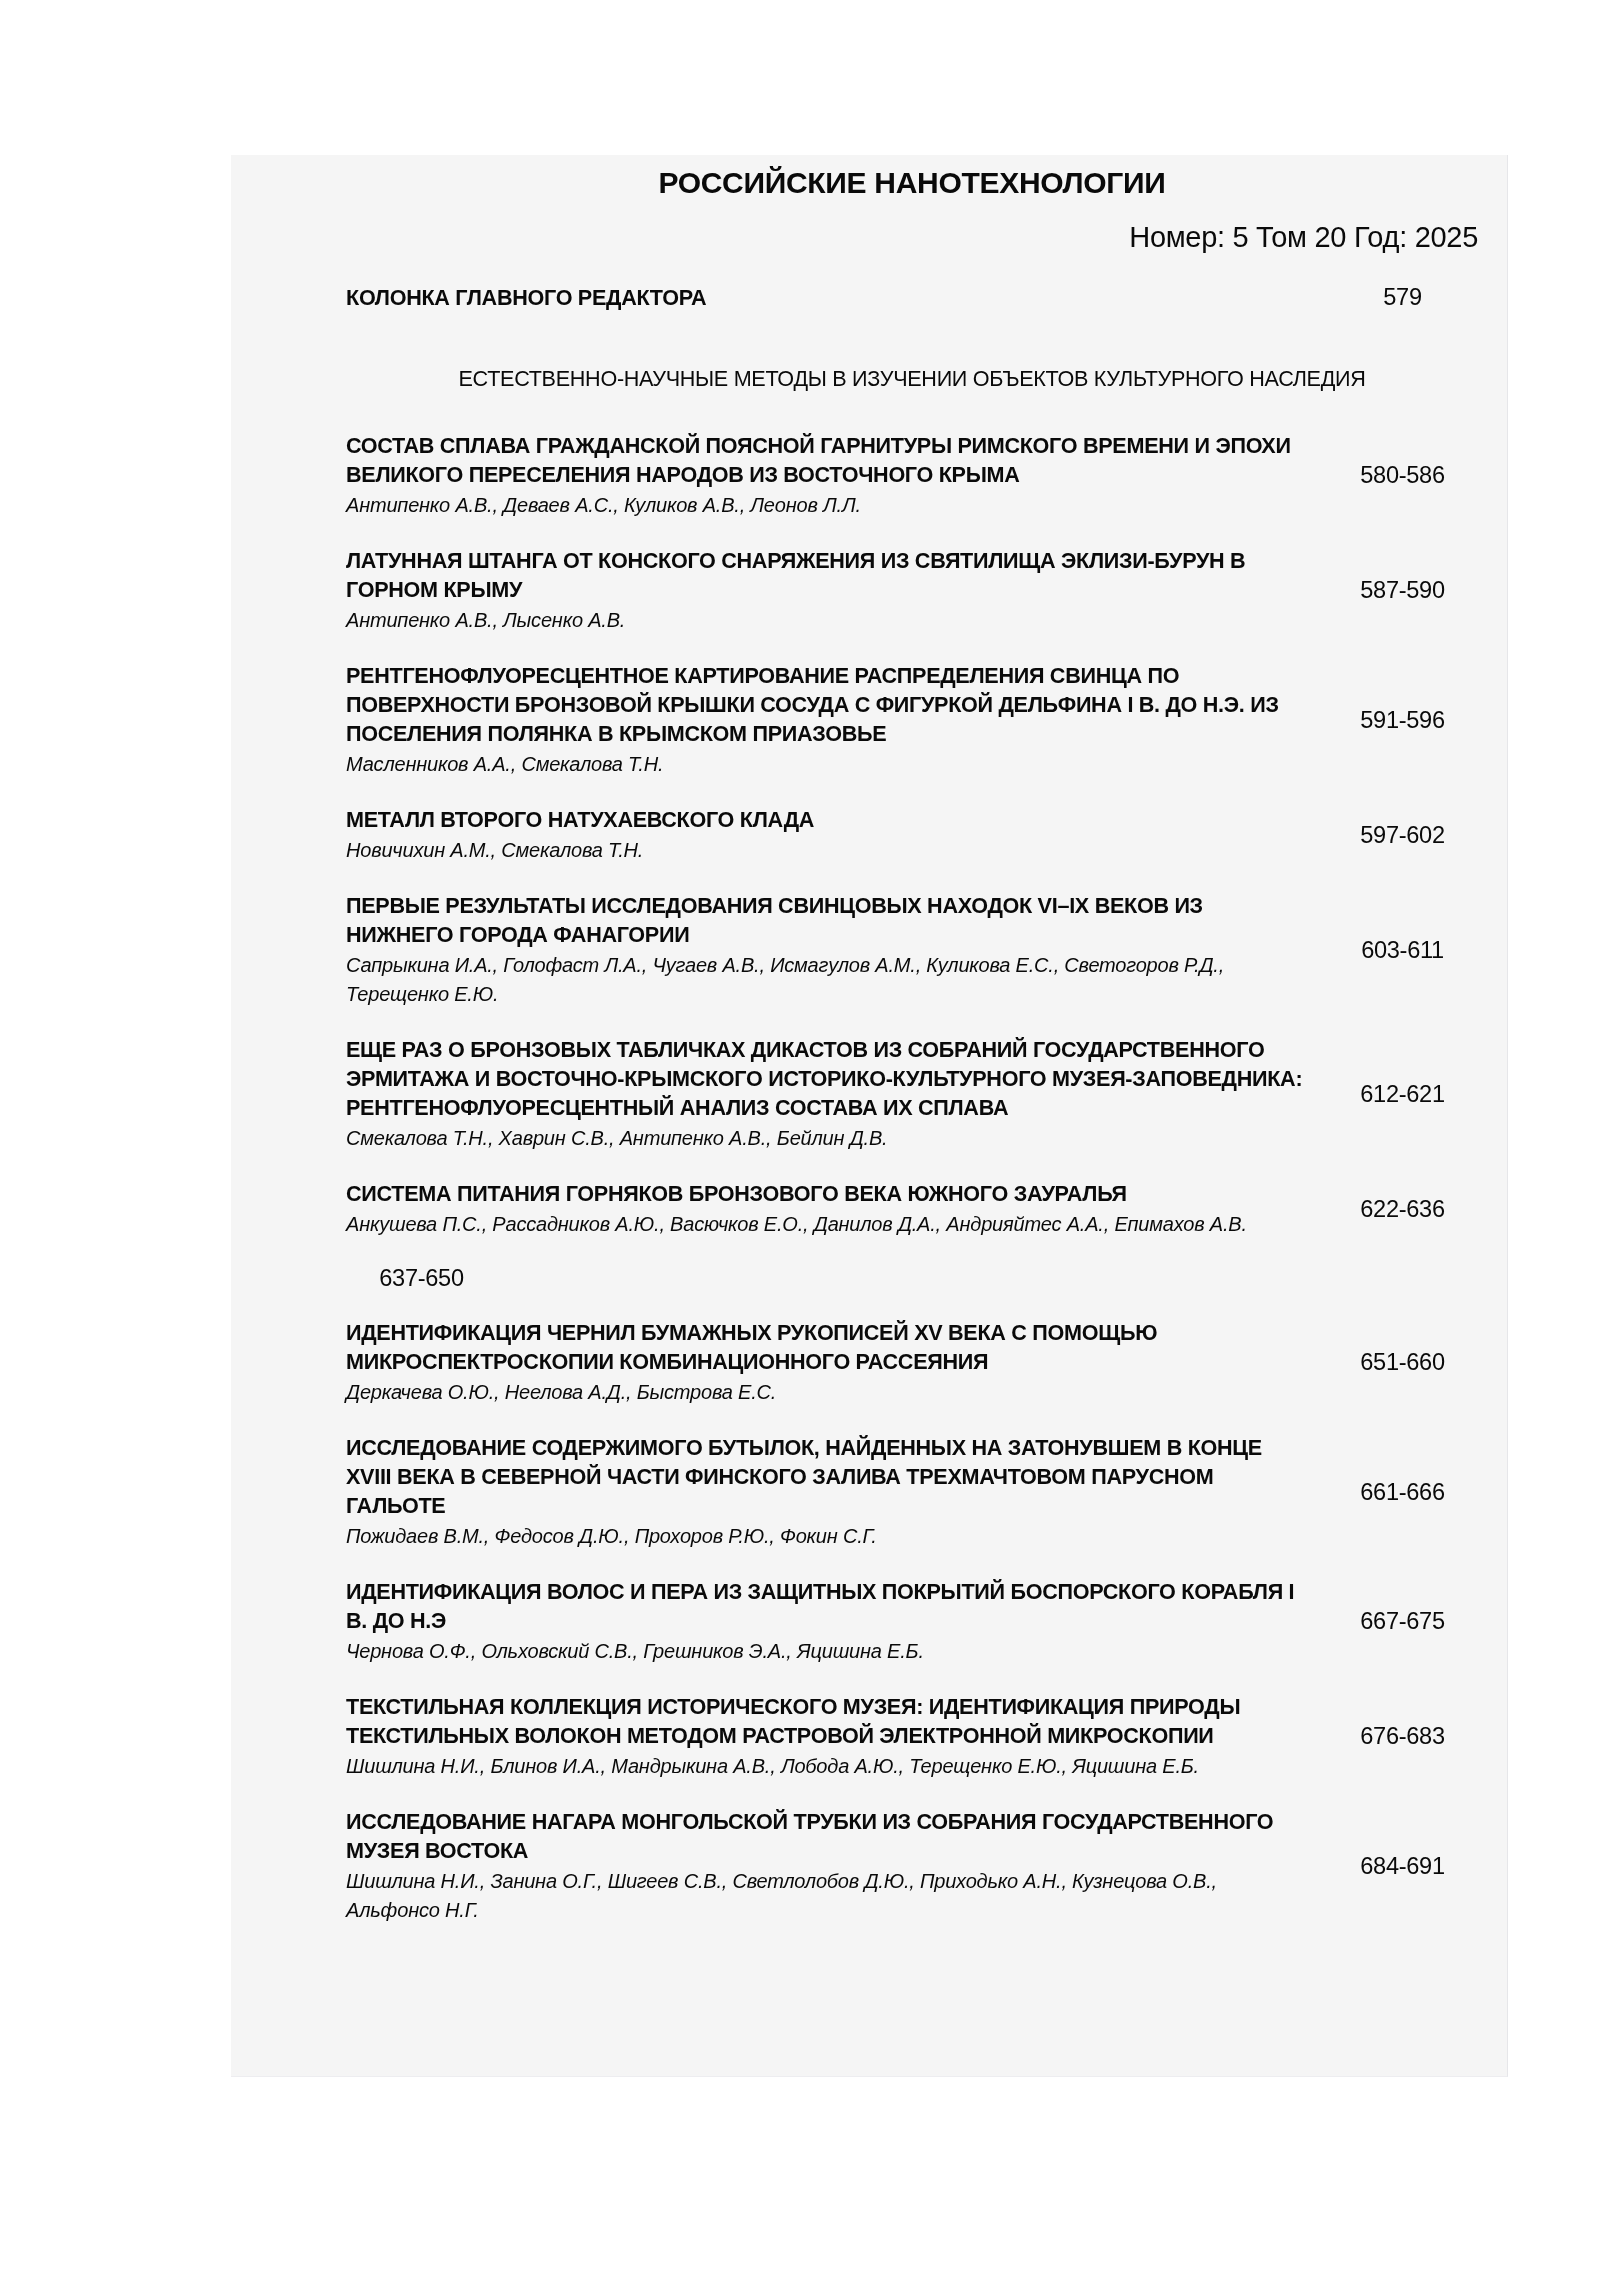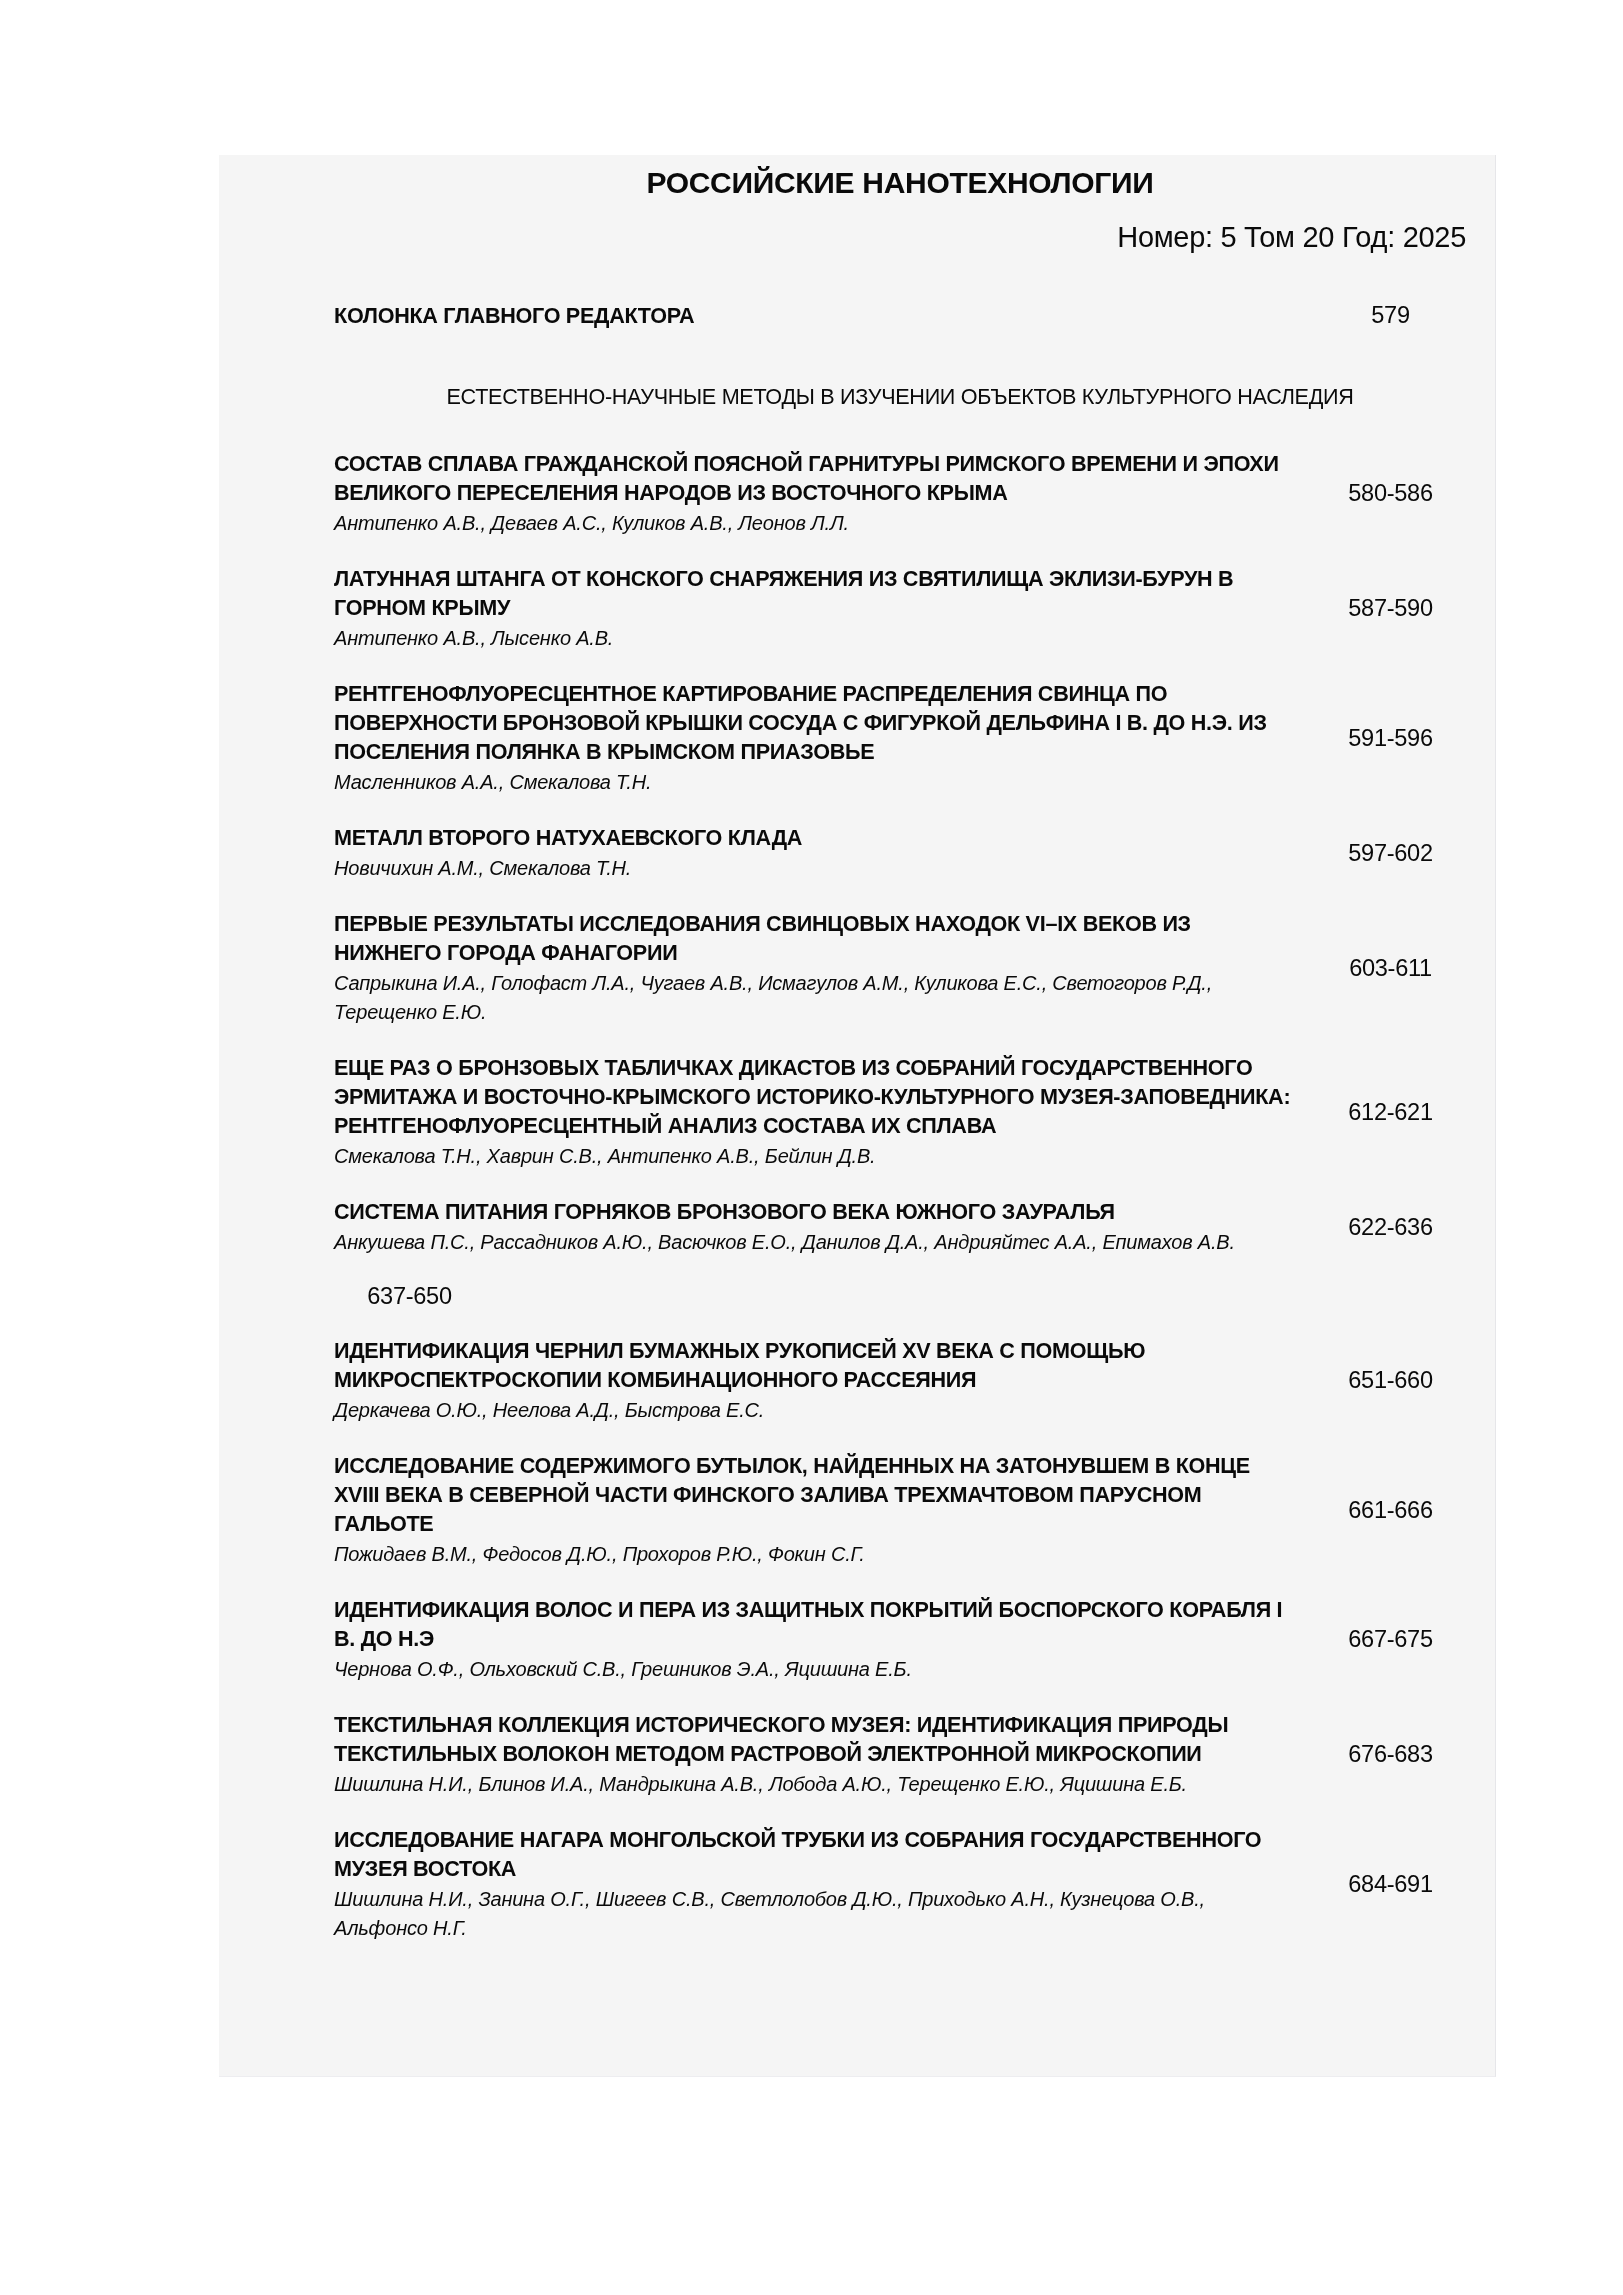--- a/index.html
+++ b/index.html
@@ -7,21 +7,21 @@
     padding: 0;
     background: #ffffff;
     width: 1623px;
     height: 2295px;
     position: relative;
     font-family: "Liberation Sans", sans-serif;
     color: #0a0a0a;
   }
   .page {
     position: absolute;
-    left: 219px;
+    left: 231px;
     top: 155px;
     width: 1277px;
     height: 1922px;
     background: #f5f5f5;
     border-right: 0.7px solid #e6e6e9;
     border-bottom: 0.7px solid #ededf0;
     box-sizing: border-box;
   }
   .content {
     padding: 10.5px 29px 0 115px;
@@ -35,21 +35,21 @@
   }
   .issue-line {
     text-align: right;
     font-size: 29px;
     margin-top: 21px;
     letter-spacing: -0.3px;
   }
   .editor-row {
     display: flex;
     align-items: center;
-    margin-top: 48px;
+    margin-top: 30px;
   }
   .editor-label {
     flex: 1;
     font-weight: bold;
     font-size: 21.6px;
     letter-spacing: -0.3px;
   }
   .section-title {
     text-align: center;
     font-weight: normal;

